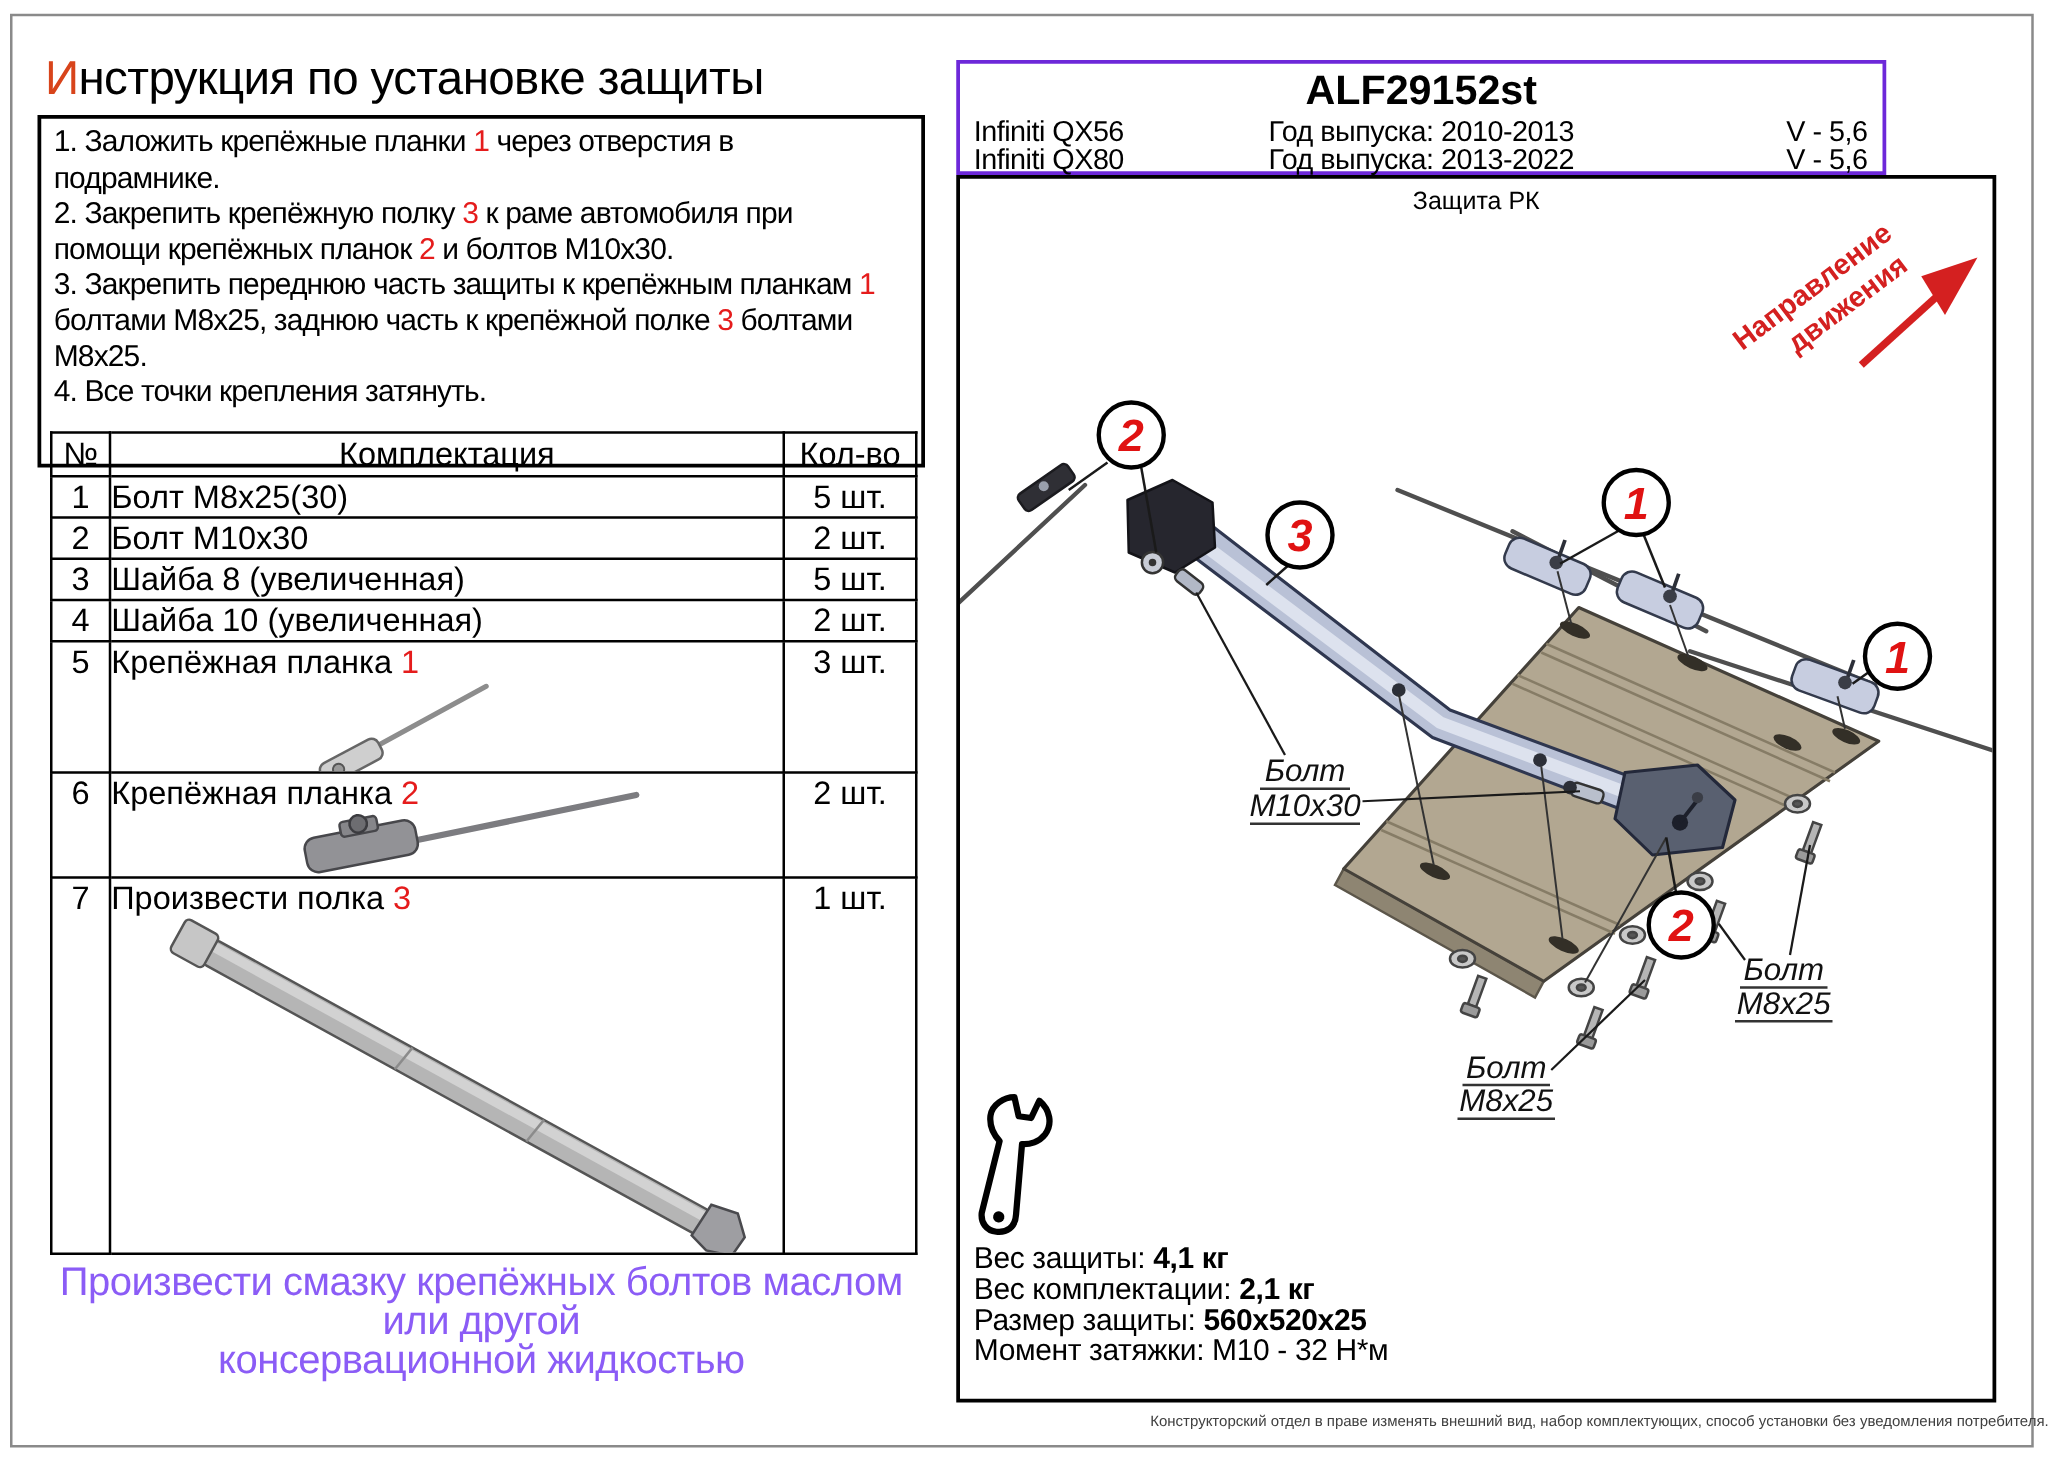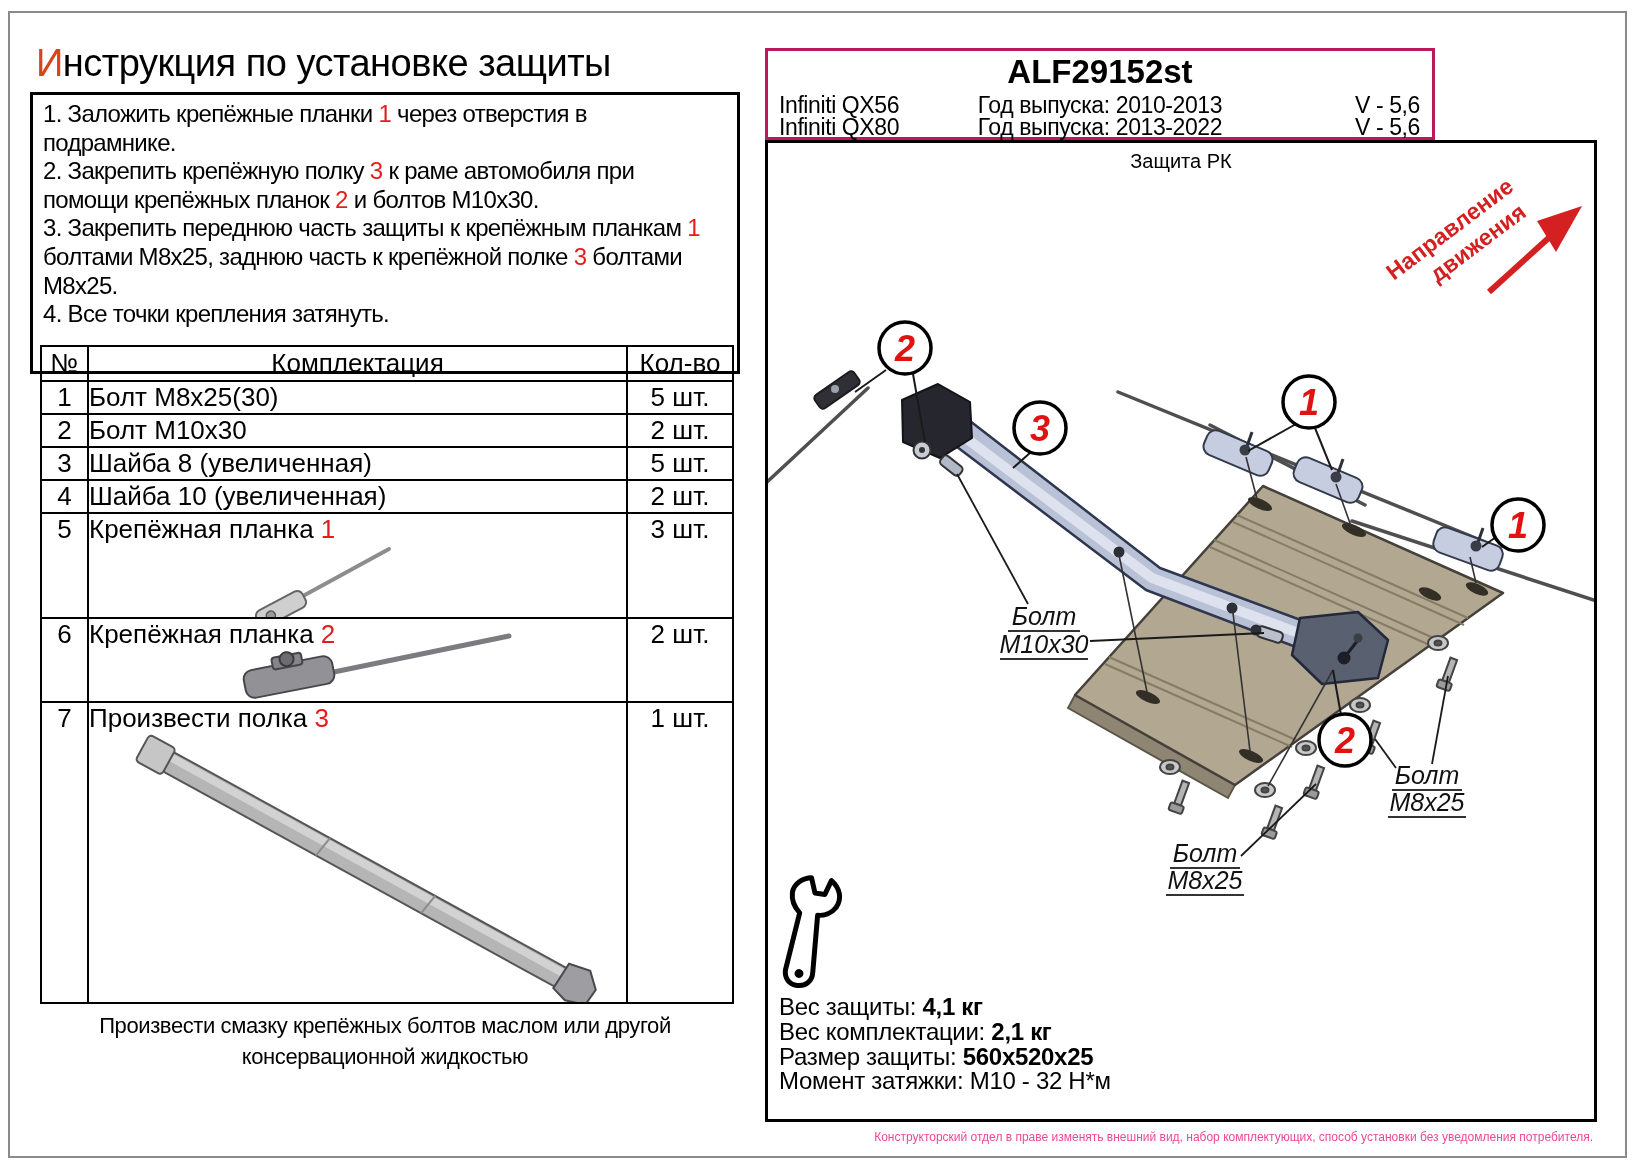--- a/index.html
+++ b/index.html
@@ -18,38 +18,38 @@
         font-size:26px;table-layout:fixed;}
   table.parts td{border:2px solid #000;padding:0;overflow:hidden;}
   td.c-no{width:45px;text-align:center;}
   td.c-name{width:537px;padding-left:9px;margin-left:13px;}
   td.c-qty{width:104px;text-align:center;}
   tr.hrow td{text-align:center;height:33px;padding-left:0;}
   tr.r-sm td{height:28px;}
   td.vtop{vertical-align:top;position:relative;}
   .cellsvg{position:absolute;left:0;top:0;}
   .rednote{position:absolute;left:30px;top:1010px;width:710px;text-align:center;
-        color:#000000;font-size:22px;letter-spacing:-0.4px;line-height:31px;}
+        color:#8b5cf6;font-size:32px;letter-spacing:-0.4px;line-height:31px;}
   
-  .hdr-box{position:absolute;left:765px;top:48px;width:670px;height:92px;box-sizing:border-box;
-        border:3px solid #be185d;}
+  .hdr-box{position:absolute;left:765px;top:48px;width:744px;height:92px;box-sizing:border-box;
+        border:3px solid #6d28d9;}
   .hdr-code{position:absolute;left:0;top:2px;width:100%;text-align:center;
         font-size:33px;font-weight:bold;letter-spacing:0px;}
   .hdr-row{position:absolute;left:0;width:100%;height:22px;font-size:23px;letter-spacing:-0.4px;}
   .hdr-row .model{position:absolute;left:11px;}
   .hdr-row .years{position:absolute;left:0;width:100%;text-align:center;}
   .hdr-row .engine{position:absolute;right:12px;}
   .main-box{position:absolute;left:765px;top:140px;width:832px;height:982px;box-sizing:border-box;
         border:3px solid #000;}
   .panel-title{position:absolute;left:0;top:7px;width:100%;text-align:center;font-size:20px;}
   svg.drawing{position:absolute;left:0;top:0;}
   .specs{position:absolute;left:11px;top:852px;font-size:24px;letter-spacing:-0.3px;line-height:24.8px;white-space:nowrap;}
   .specs .b{font-weight:bold;}
-  .footnote{position:absolute;left:765px;top:1130px;width:828px;text-align:right;
-        font-size:12px;color:#ec4899;letter-spacing:0px;}
+  .footnote{position:absolute;left:811px;top:1130px;width:828px;text-align:right;
+        font-size:12px;color:#404040;letter-spacing:0px;}
   
   text.callout{font-size:36px;font-weight:bold;font-style:italic;fill:#e01212;}
   text.dlabel{font-size:25px;font-style:italic;fill:#111;}
   text.dir{font-size:23px;font-weight:600;fill:#d42020;}
 </style>
 </head>
 <body>
 
 <div class="page">
   <div class="outer-border"></div>

